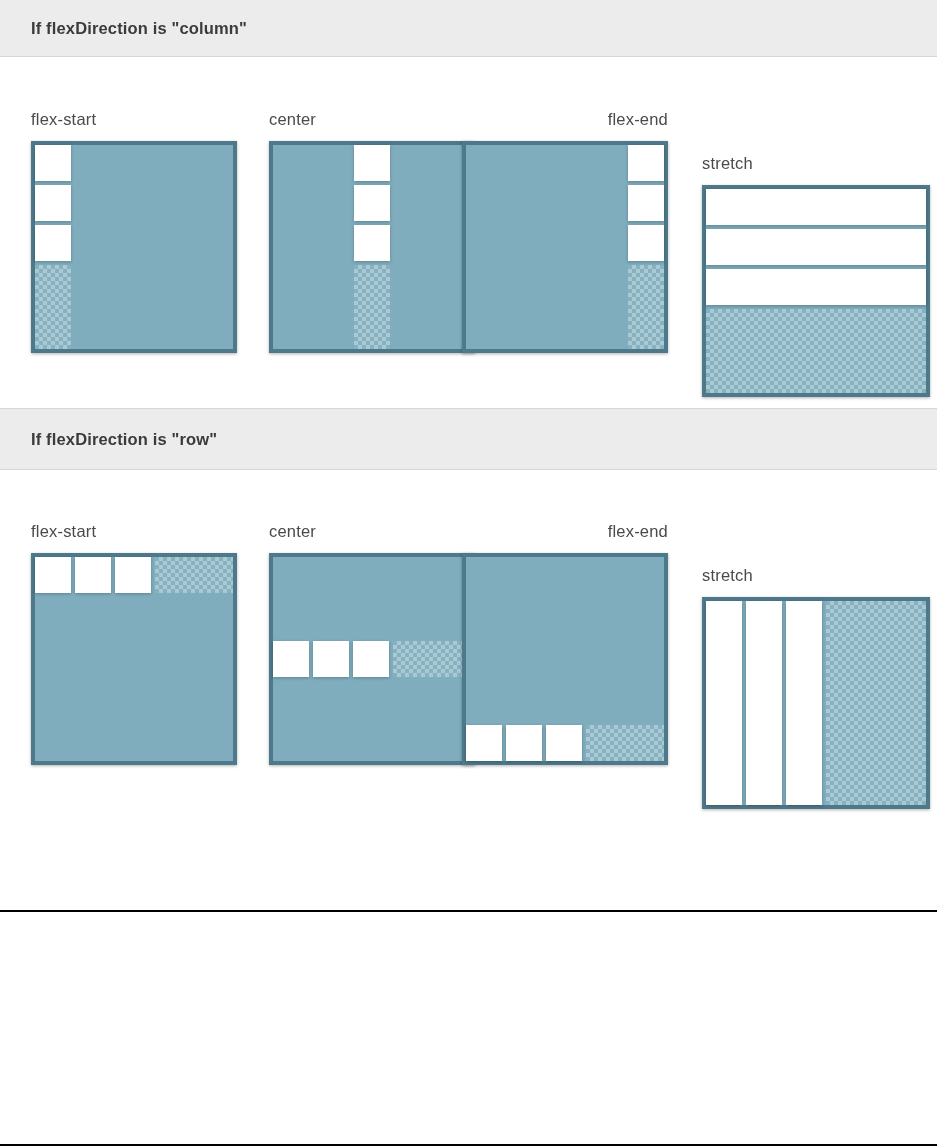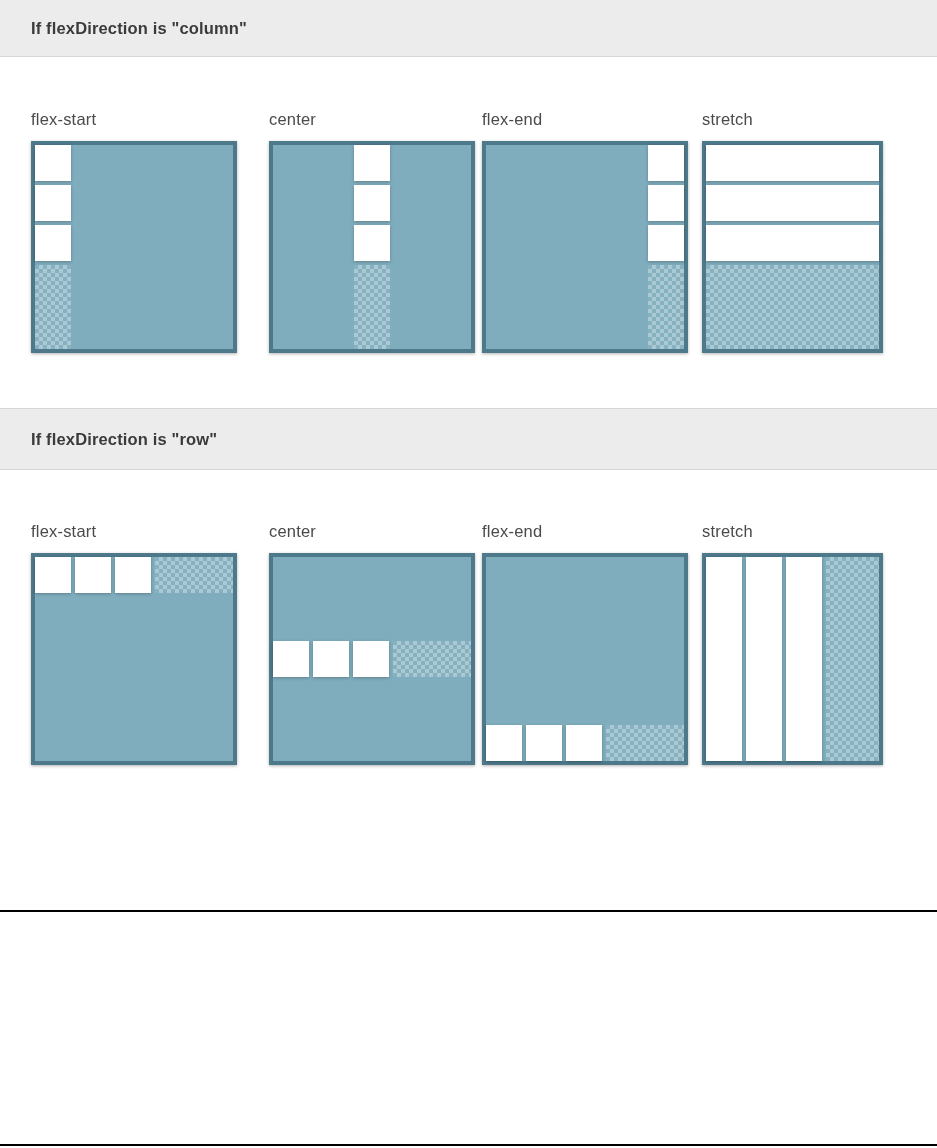--- a/index.html
+++ b/index.html
@@ -59,22 +59,22 @@
   #demo-band-column { top: 58px; height: 350px; }
   #demo-band-row    { top: 470px; height: 440px; }
 
   .demo-cell {
     position: absolute;
     top: 0;
     width: 206px;
   }
   .demo-cell.c0 { left: 31px; }
   .demo-cell.c1 { left: 269px; }
-  .demo-cell.c2 { left: 482px; }
-  .demo-cell.c3 { left: 702px; width: 181px; }
+  .demo-cell.c2 { left: 462px; text-align: right; }
+  .demo-cell.c3 { left: 702px; width: 228px; margin-top: 44px; }
 
   .demo-label {
     font-size: 16.5px;
     color: #4a4a4a;
     letter-spacing: 0.2px;
     margin-top: 52px;
     margin-bottom: 12px;
     white-space: nowrap;
   }
 

